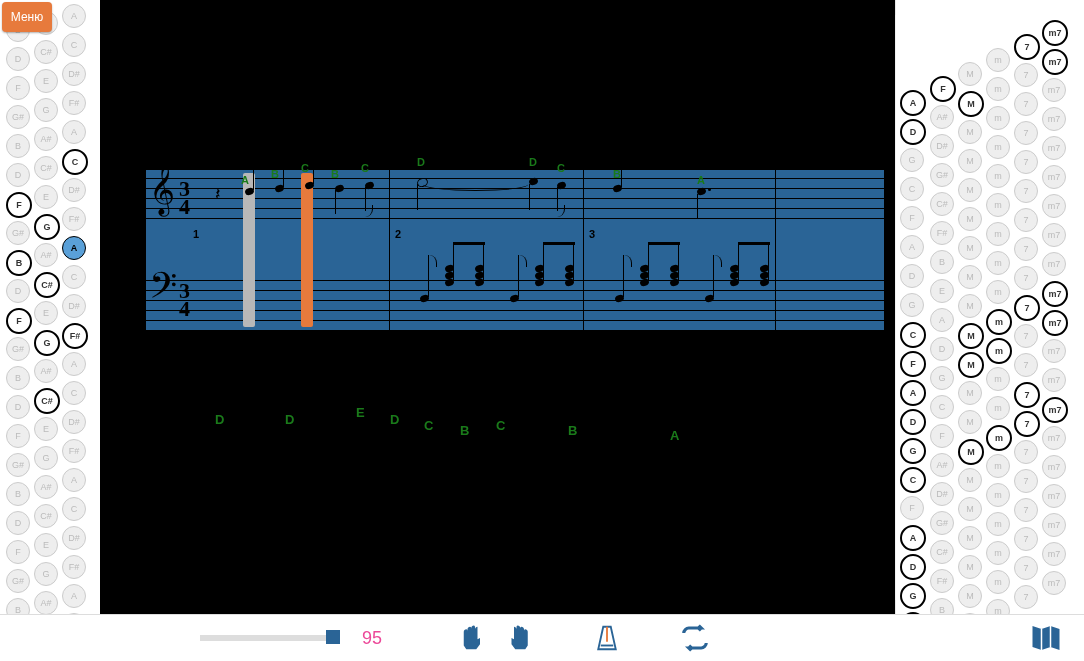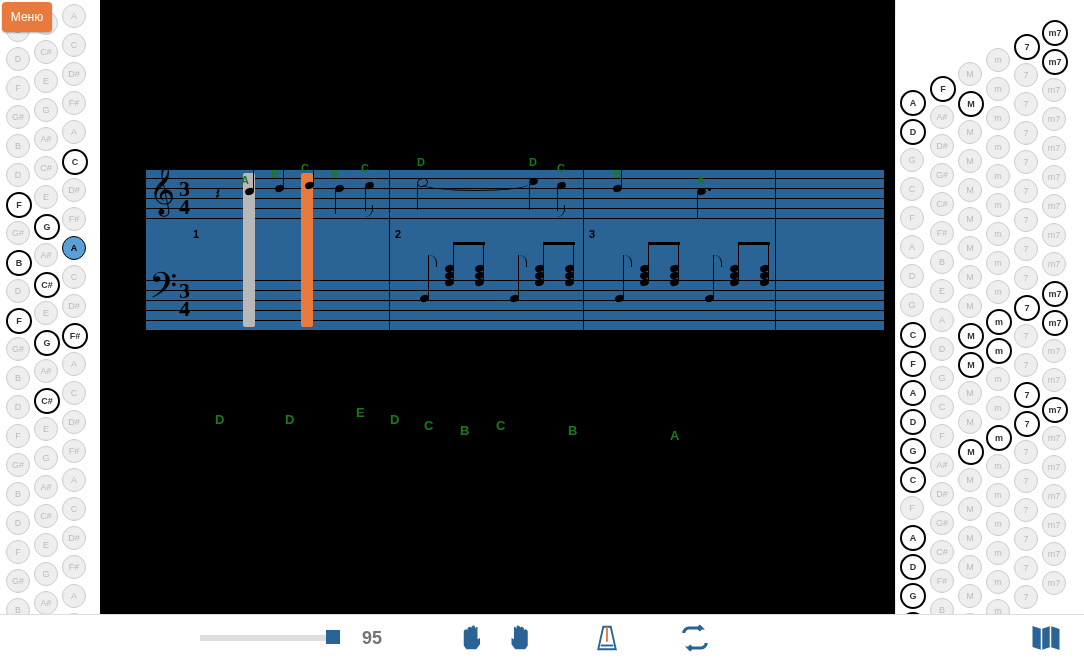--- a/index.html
+++ b/index.html
@@ -38,21 +38,21 @@
 .stem{position:absolute;width:1px;background:#000}
 .flag{position:absolute;width:8px;height:12px;border-right:1.5px solid #000;border-top-right-radius:8px}
 .beam{position:absolute;height:3px;background:#000}
 .slur{position:absolute;border:1.5px solid #000;border-top:none;border-left:none;border-right:none;border-radius:0 0 50% 50%}
 .floating-letters{position:absolute;color:#1a7a1a;font-weight:bold;font-size:13px}
 
 
 .toolbar{position:absolute;left:0;right:0;bottom:0;height:46px;background:#fff;border-top:1px solid #ddd;display:flex;align-items:center;padding:0 20px;gap:14px}
 .slider{position:relative;width:140px;height:6px;background:#ddd;margin-left:180px}
 .slider-thumb{position:absolute;right:0;top:-5px;width:14px;height:14px;background:#2a6496}
-.tempo-val{color:#737373;font-size:18px;font-weight:700;margin-left:8px}
+.tempo-val{color:#ec4899;font-size:18px;font-weight:400;margin-left:8px}
 .tool-icon{width:30px;height:30px;color:#2a6496;display:flex;align-items:center;justify-content:center}
 .tool-icon svg{width:100%;height:100%}
 .spacer{flex:1}
 </style>
 </head>
 <body>
 
 <div class="menu-btn">Меню</div>
 
 <div class="left-board" id="left-board">

